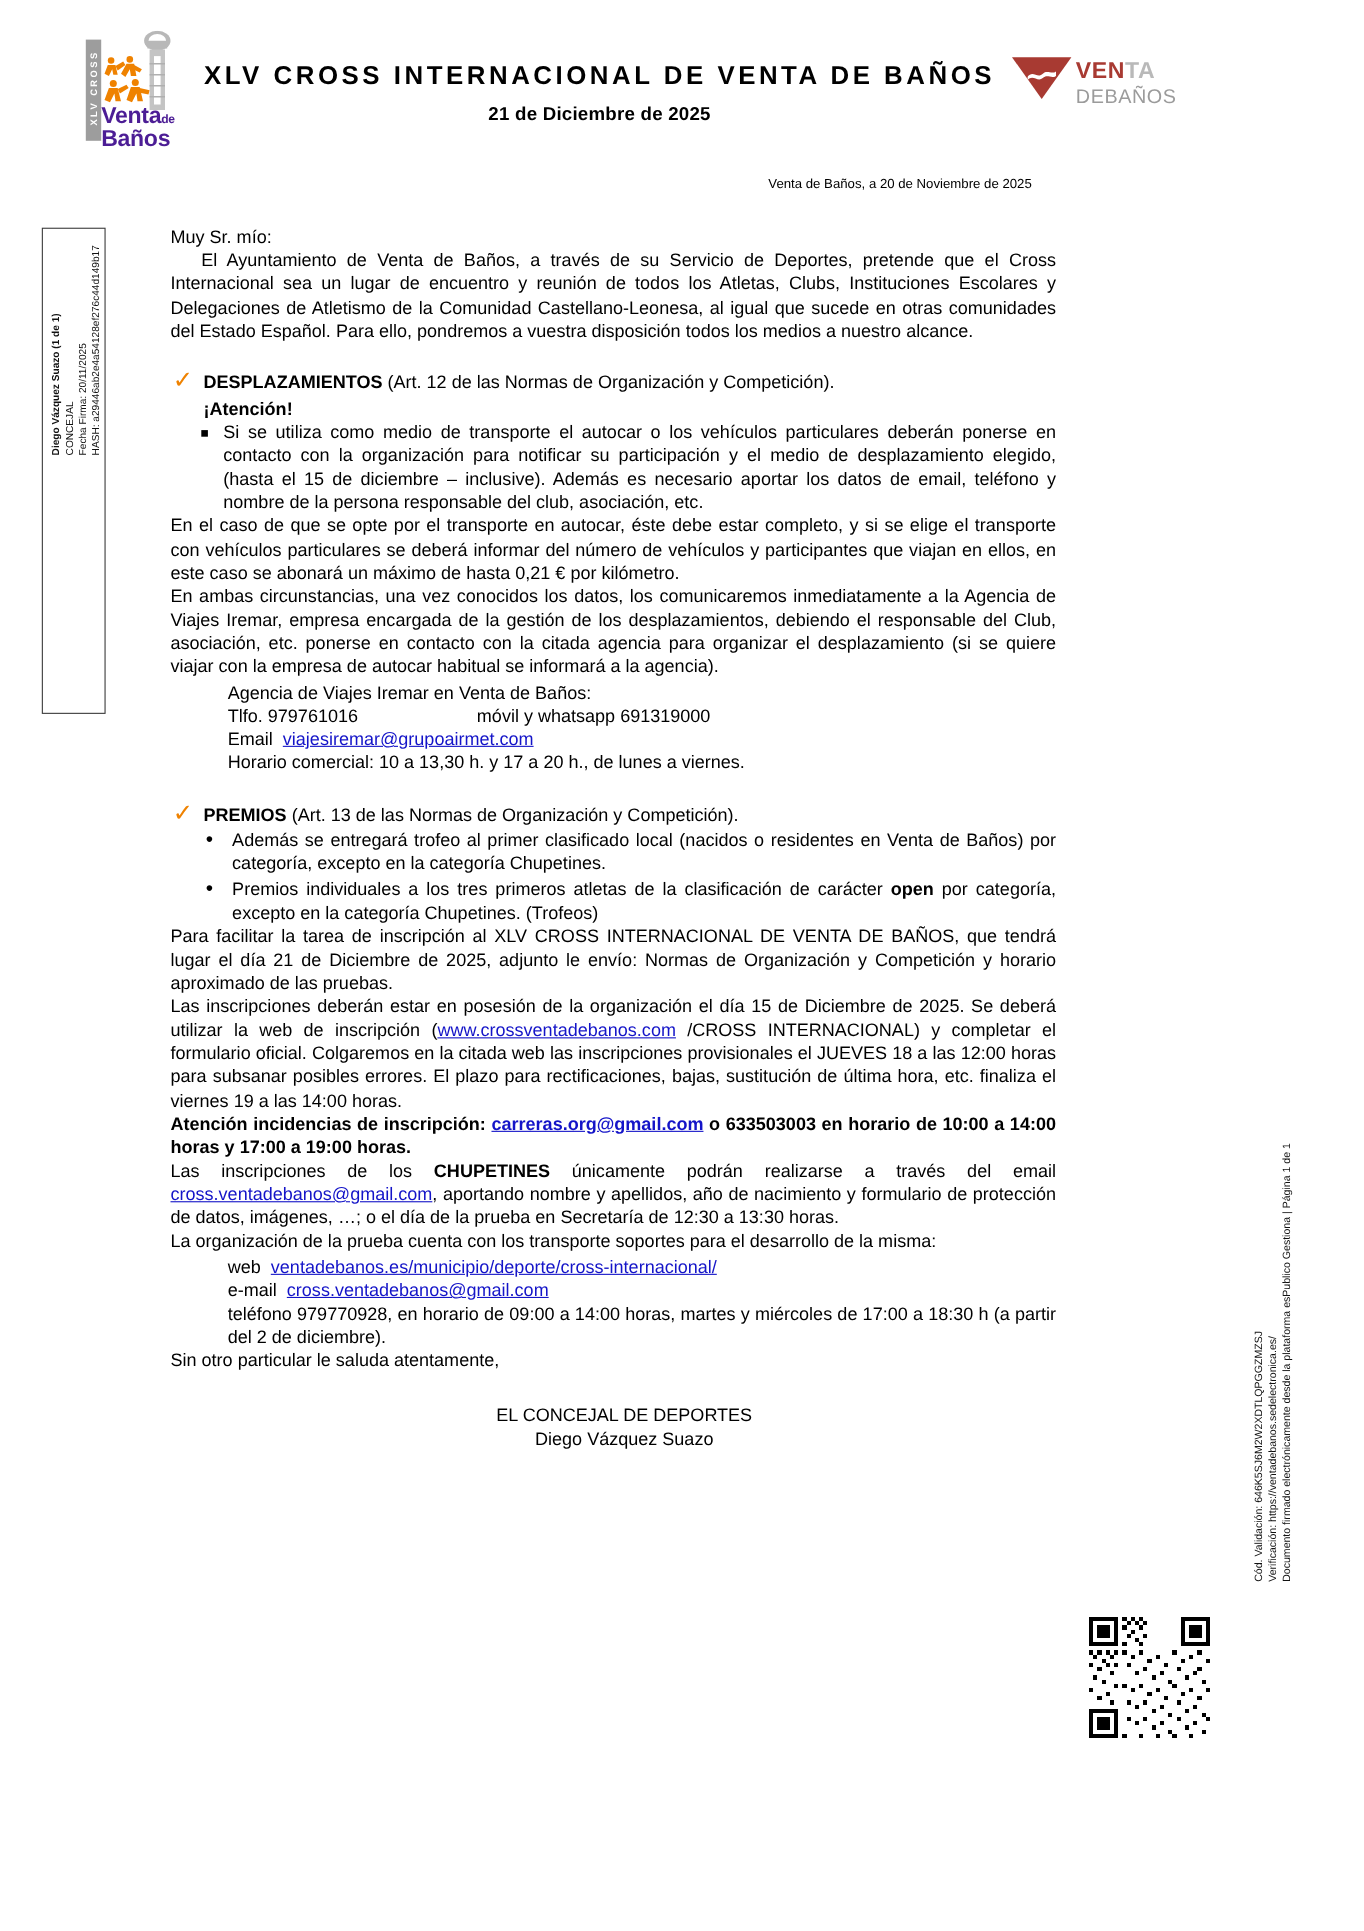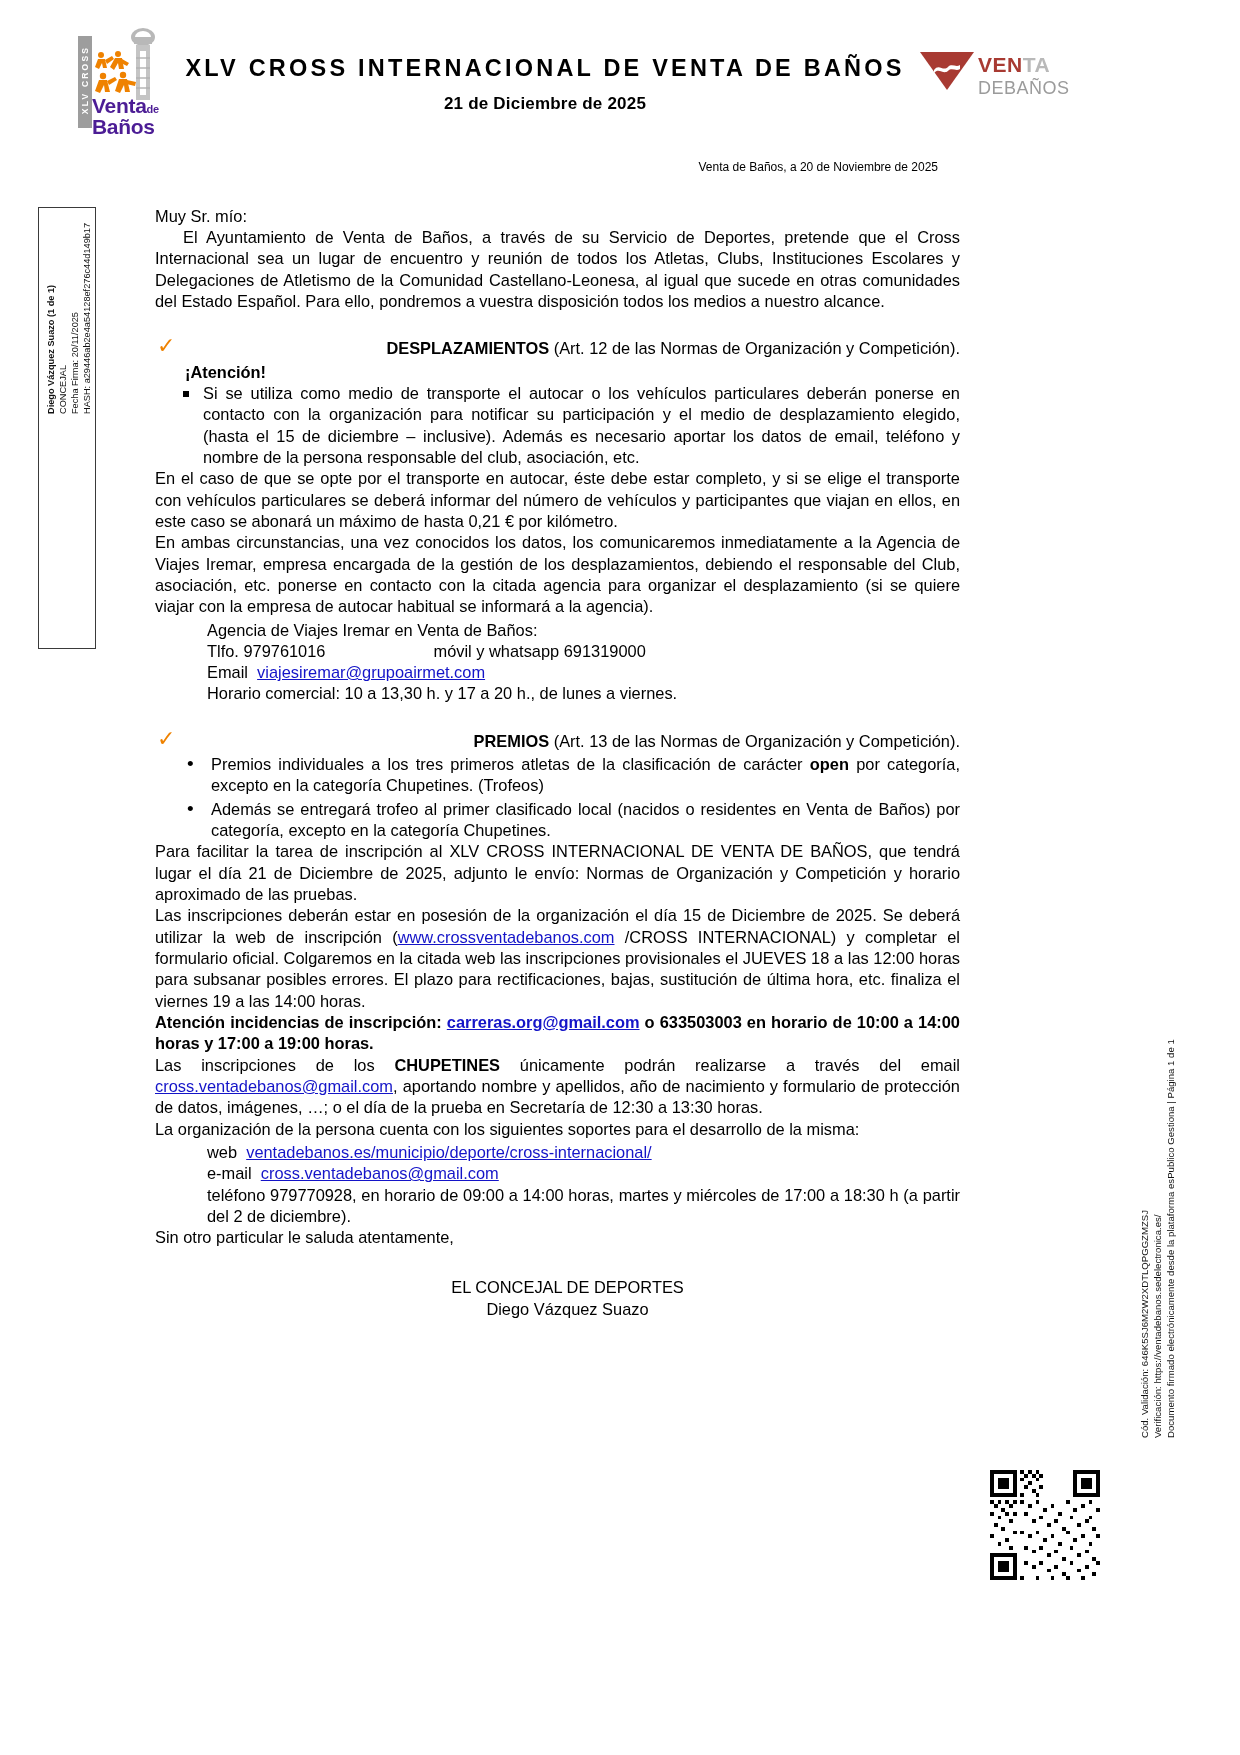--- a/index.html
+++ b/index.html
@@ -80,21 +80,21 @@
   .content{position:absolute;left:155px;top:160px;width:805px;font-size:16.4px;line-height:1.30;}
   .place-date{text-align:right;margin:0 0 0 0;padding-right:22px;font-size:12px;}
   .salutation{margin-top:30px;font-size:16.4px;}
   p.just{text-align:justify;text-justify:inter-word;margin:0;}
   .para-intro{margin-top:22px;text-indent:28px;}
   .sec{margin-top:26px;position:relative;}
   .check{
     position:absolute;left:2px;top:-3px;color:#EF8200;font-size:22px;
     font-weight:bold;line-height:1;
   }
-  .sec-head{padding-left:30px;font-size:16.4px;text-align:right;}
+  .sec-head{padding-left:30px;font-size:16.4px;}
   .sec-head b{font-weight:bold;}
   .atencion{color:#000000;font-weight:bold;text-align:left;margin:2px 0 0 0;padding-left:30px;font-size:16.4px;}
   .bullet-sq{position:relative;padding-left:48px;margin-top:1px;}
   .bullet-sq:before{
     content:"";position:absolute;left:28px;top:8px;width:6px;height:6px;background:#000;
   }
   .blk{margin-top:0px;}
   .indent-1{margin-left:52px;margin-top:2px;}
   .indent-1 .row{white-space:nowrap;}
   .spacer-col{display:inline-block;width:108px;}
@@ -320,34 +320,34 @@
         <div class="row">Horario comercial: 10 a 13,30 h. y 17 a 20 h., de lunes a viernes.</div>
       </div>
     </div>
 
     <div class="sec">
       <span class="check">✓</span>
       <div class="sec-head">
         <b>PREMIOS</b><span>  (Art. 13 de las Normas de Organización y Competición).</span>
       </div>
       <ul class="dots">
+        <li><span>Además se entregará trofeo al primer clasificado local (nacidos o residentes en Venta de Baños) por categoría, excepto en la categoría Chupetines.</span></li>
         <li><span>Premios individuales a los tres primeros atletas de la clasificación de carácter </span><b>open</b><span> por categoría, excepto en la categoría Chupetines. (Trofeos)</span></li>
-        <li><span>Además se entregará trofeo al primer clasificado local (nacidos o residentes en Venta de Baños) por categoría, excepto en la categoría Chupetines.</span></li>
       </ul>
     </div>
 
     <p class="just mt20">Para facilitar la tarea de inscripción al XLV CROSS INTERNACIONAL DE VENTA DE BAÑOS, que tendrá lugar el día 21 de Diciembre de 2025, adjunto le envío: Normas de Organización y Competición y horario aproximado de las pruebas.</p>
 
     <p class="just mt16"><span>Las inscripciones deberán estar en posesión de la organización el día 15 de Diciembre de 2025. Se deberá utilizar la web de inscripción (</span><a class="lnk" href="#">www.crossventadebanos.com</a><span> /CROSS INTERNACIONAL) y completar el formulario oficial. Colgaremos en la citada web las inscripciones provisionales el JUEVES 18 a las 12:00 horas para subsanar posibles errores. El plazo para rectificaciones, bajas, sustitución de última hora, etc. finaliza el viernes 19 a las 14:00 horas.</span></p>
 
     <p class="just"><b>Atención incidencias de inscripción: </b><a class="lnk bold" href="#">carreras.org@gmail.com</a><b> o 633503003 en horario de 10:00  a 14:00 horas y 17:00 a 19:00 horas.</b></p>
 
     <p class="just"><span>Las inscripciones de los </span><b>CHUPETINES</b><span> únicamente podrán realizarse a través del email </span><a class="lnk" href="#">cross.ventadebanos@gmail.com</a><span>, aportando nombre y apellidos, año de nacimiento y formulario de protección de datos, imágenes, …; o el día de la prueba en Secretaría de 12:30 a 13:30 horas.</span></p>
 
-    <p class="just mt16">La organización de la persona cuenta con los siguientes soportes para el desarrollo de la misma:</p>
+    <p class="just mt16">La organización de la prueba cuenta con los transporte soportes para el desarrollo de la misma:</p>
 
     <div class="indent-1">
       <div class="row"><span>web</span>&nbsp; <a class="lnk" href="#">ventadebanos.es/municipio/deporte/cross-internacional/</a></div>
       <div class="row"><span>e-mail</span>&nbsp; <a class="lnk" href="#">cross.ventadebanos@gmail.com</a></div>
       <div style="white-space:normal;text-align:justify;">teléfono 979770928, en horario de 09:00 a 14:00 horas, martes y miércoles de 17:00 a 18:30 h (a partir del 2 de diciembre).</div>
     </div>
 
     <p class="just mt16">Sin otro particular le saluda atentamente,</p>
 
     <div class="sign-block">

